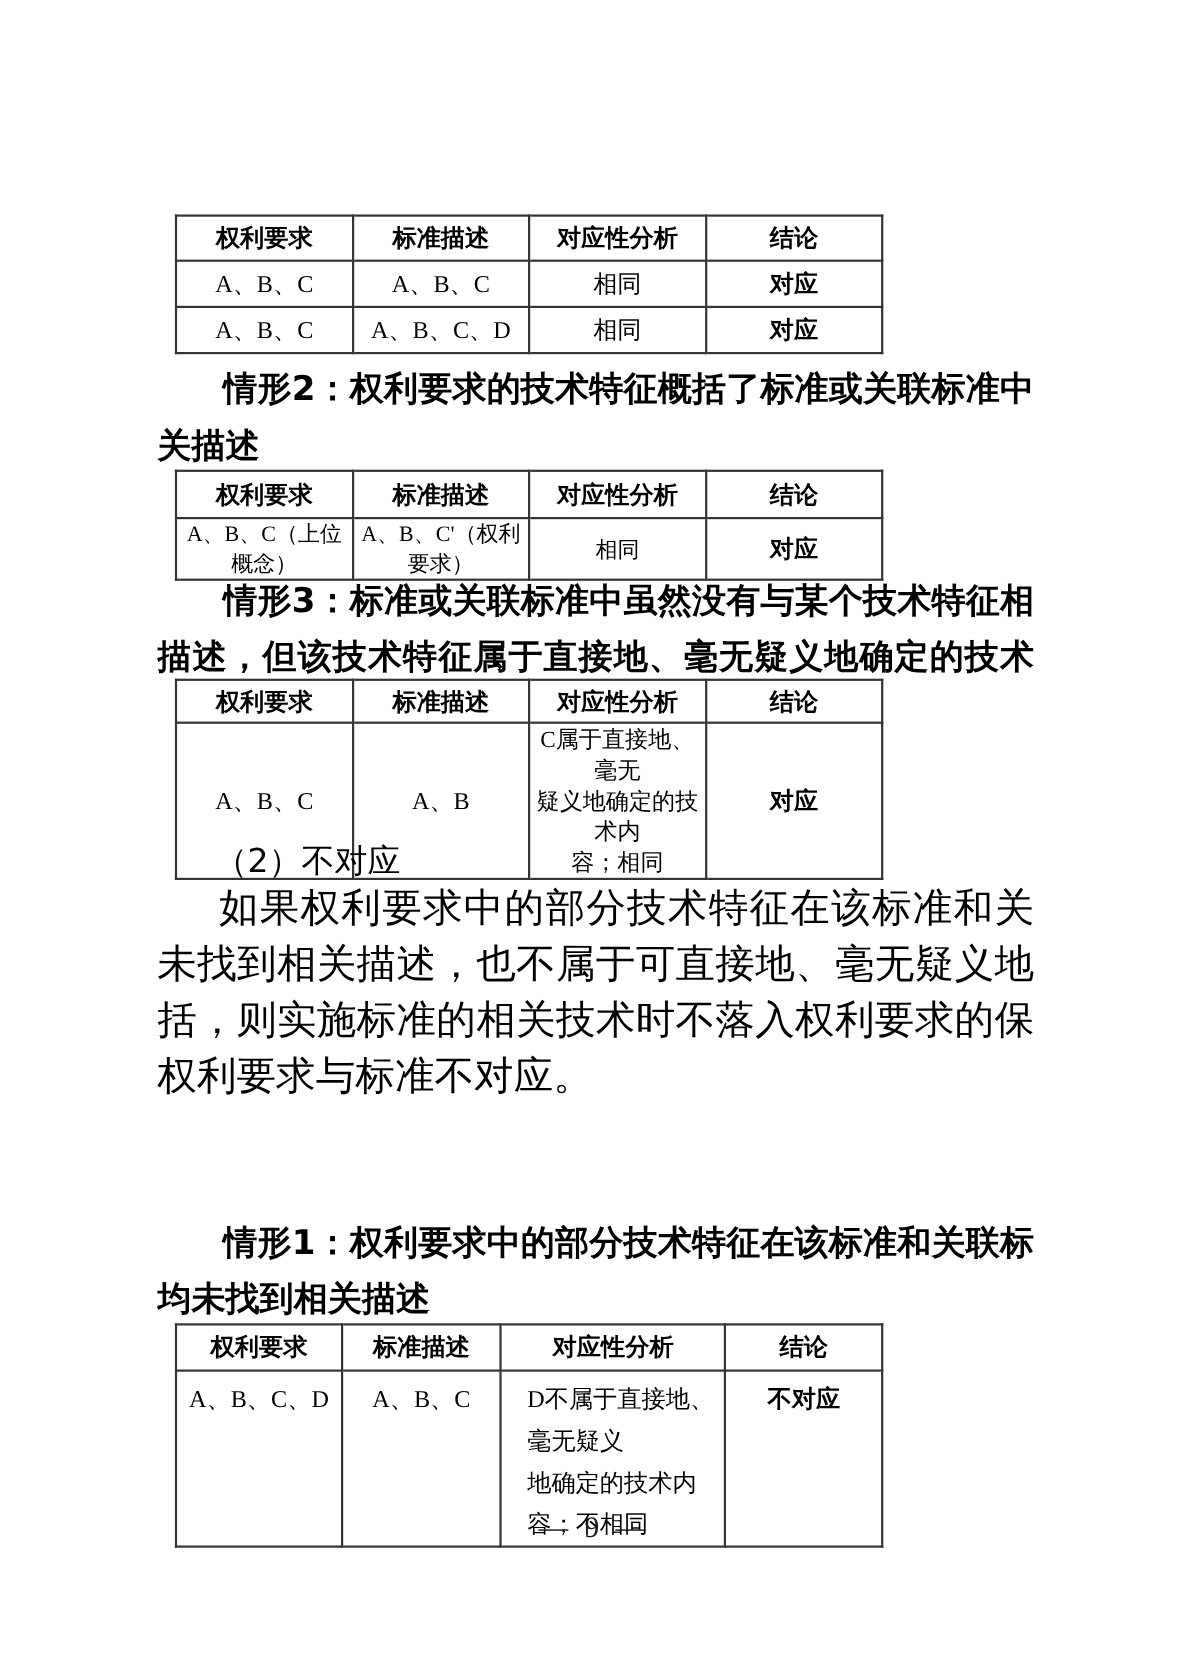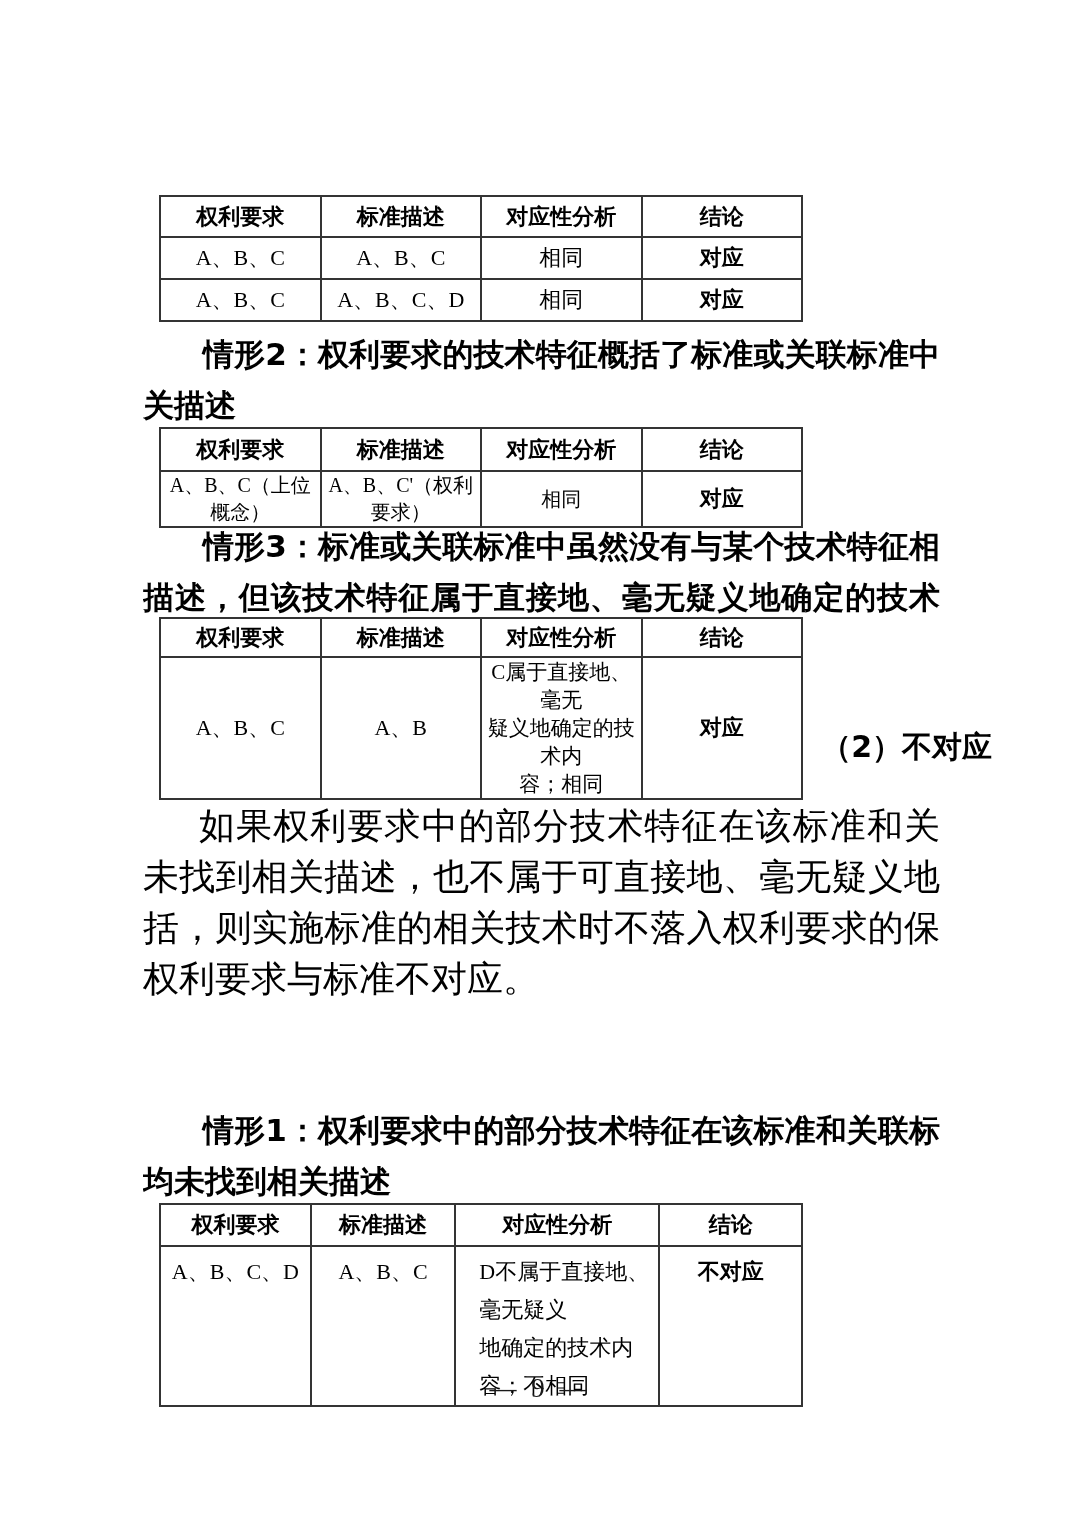--- a/index.html
+++ b/index.html
@@ -78,29 +78,28 @@
   .hline.indent { padding-left: 60px; width: 737px; }
   .hline.short { text-align: left; }
 
   .case2 { top: 329px; }
   .case3 { top: 521px; }
   .case1 { top: 1105px; }
 
   .sub {
     position: absolute;
     left: 143px;
-    top: 722px;
+    top: 759px;
     width: 797px;
     padding-left: 52px;
-    font-weight: bold;
+    font-weight: normal;
     font-size: 30px;
     font-family: "DejaVu Sans", sans-serif;
     height: 50px;
     line-height: 50px;
-    text-align: right;
   }
 
   
   .para {
     position: absolute;
     left: 143px;
     top: 800px;
     width: 797px;
     font-size: 36px;
     font-family: "DejaVu Serif", serif;

